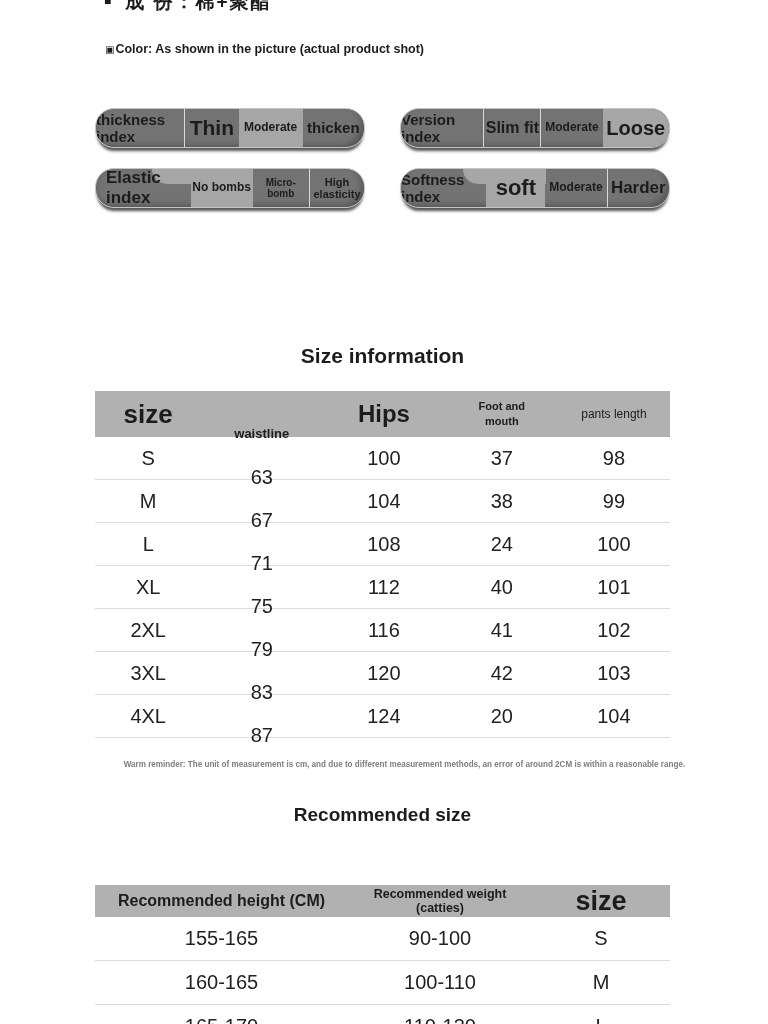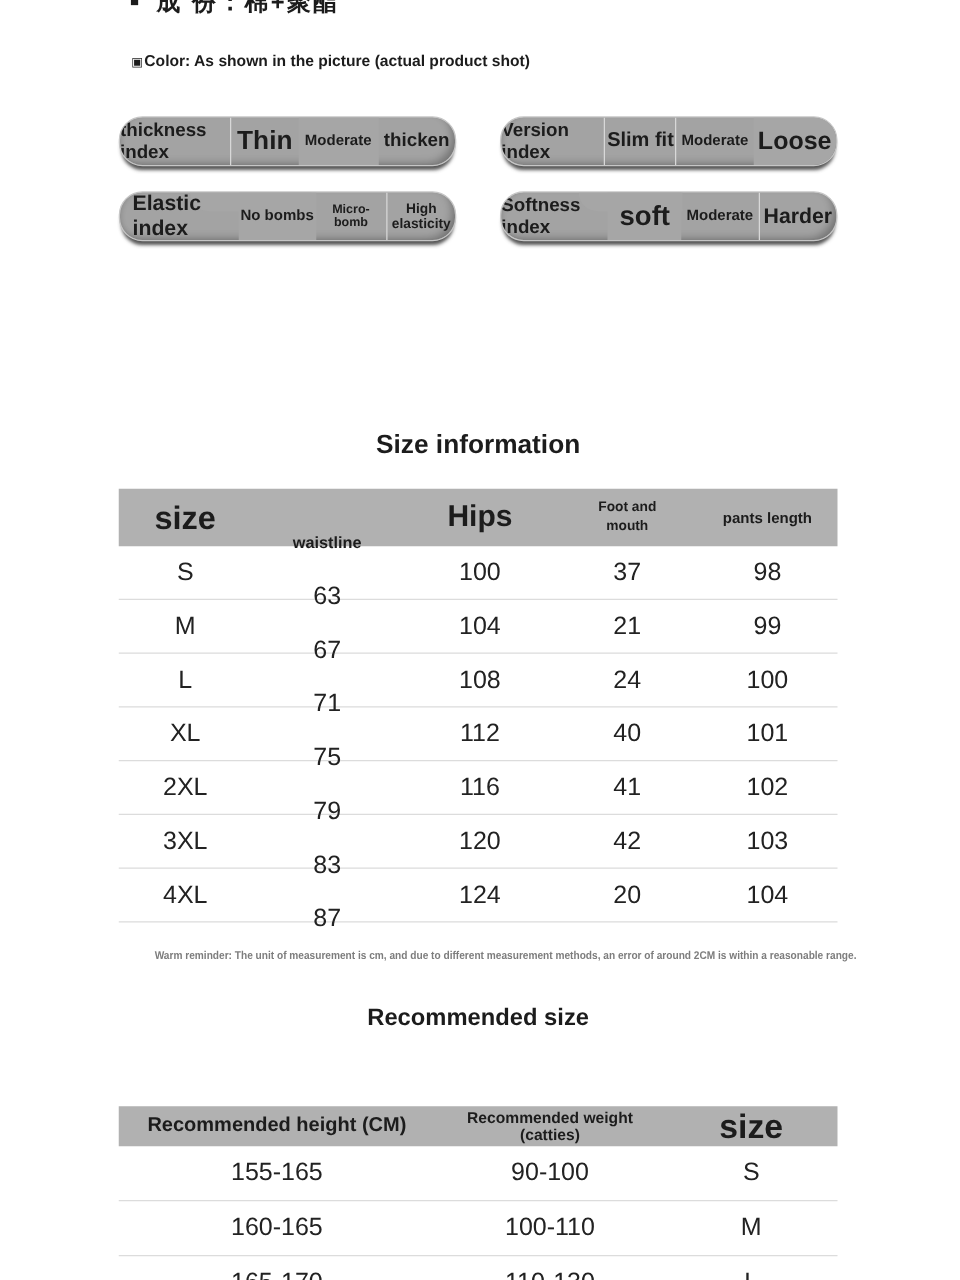--- a/index.html
+++ b/index.html
@@ -11,24 +11,24 @@
   .abs{position:absolute;}
 
   
   .comp-line{left:104px;top:-11px;font-size:19px;font-weight:700;letter-spacing:2px;white-space:nowrap;}
   .comp-line .bullet{font-size:12px;vertical-align:3px;margin-right:14px;letter-spacing:0;}
   .color-line{left:105px;top:42px;font-size:12.5px;font-weight:700;white-space:nowrap;}
   .color-line .tofu{font-size:10px;margin-right:1px;}
 
   
   .pill{
-    position:absolute;height:38px;width:268px;background:#a3a3a3;
+    position:absolute;height:38px;width:268px;background:#737373;
     border:1px solid #c6c6c6;border-radius:19px;overflow:hidden;
     box-shadow:0 5px 3px -2px rgba(55,55,55,.85), inset 3px 0 4px -2px rgba(0,0,0,.14), inset -5px -4px 7px -3px rgba(0,0,0,.30);
-    display:flex;align-items:stretch;
+    display:flex;align-items:stretch;margin-top:15px;
   }
   .pill .sweep{position:absolute;top:0;height:15px;background:#a6a6a6;border-bottom-left-radius:26px;z-index:0;}
   .pill .label{display:flex;align-items:center;justify-content:center;font-weight:700;position:relative;z-index:2;}
   .opt{display:flex;align-items:center;justify-content:center;text-align:center;font-weight:700;position:relative;z-index:1;}
   .opt .txt{position:relative;z-index:2;line-height:1.1;}
   .opt.sel{background:#a6a6a6;}
   .opt.lb{border-left:1px solid #d8d8d8;}
 
   .pill1{left:95px;top:93px;}
   .pill2{left:400px;top:93px;}
@@ -70,21 +70,21 @@
   .tbl .c{text-align:center;}
   .t1{top:391px;}
   .t1 .hdr{height:46px;}
   .t1 .row{height:42px;font-size:20px;color:#222;}
   .c0{width:18.5%;} .c1{width:21%;margin-top:38px;} .c2{width:21.5%;} .c3{width:19.5%;} .c4{width:19.5%;}
   .t1 .hdr .c0{font-size:26px;font-weight:700;}
   .t1 .hdr .c1{font-size:13px;font-weight:700;}
   .t1 .hdr .c2{font-size:24px;font-weight:700;}
   .t1 .hdr .c3{font-size:11px;font-weight:700;}
   .t1 .hdr .c3 .wrapbox{width:58px;margin:0 auto;line-height:1.35;}
-  .t1 .hdr .c4{font-size:12px;font-weight:700;}
+  .t1 .hdr .c4{font-size:12px;font-weight:400;}
 
   .note{left:95px;top:759px;width:575px;text-align:center;font-size:9px;color:#7d7d7d;font-weight:700;white-space:nowrap;transform:scaleX(.9);transform-origin:center;}
 
   .t2{top:853px;}
   .t2 .hdr{height:32px;margin-top:32px;}
   .t2 .row{height:43px;font-size:20px;color:#222;}
   .d0{width:44%;} .d1{width:32%;} .d2{width:24%;}
   .t2 .hdr .d0{font-size:16px;font-weight:700;}
   .t2 .hdr .d1{font-size:12.5px;font-weight:700;}
   .t2 .hdr .d2{font-size:27px;font-weight:700;}
@@ -170,21 +170,21 @@
     <div class="c c0">S</div>
       <div class="c c1">63</div>
       <div class="c c2">100</div>
       <div class="c c3">37</div>
       <div class="c c4">98</div>
   </div>
   <div class="row">
     <div class="c c0">M</div>
       <div class="c c1">67</div>
       <div class="c c2">104</div>
-      <div class="c c3">21</div>
+      <div class="c c3">38</div>
       <div class="c c4">99</div>
   </div>
   <div class="row">
     <div class="c c0">L</div>
       <div class="c c1">71</div>
       <div class="c c2">108</div>
       <div class="c c3">24</div>
       <div class="c c4">100</div>
   </div>
   <div class="row">

